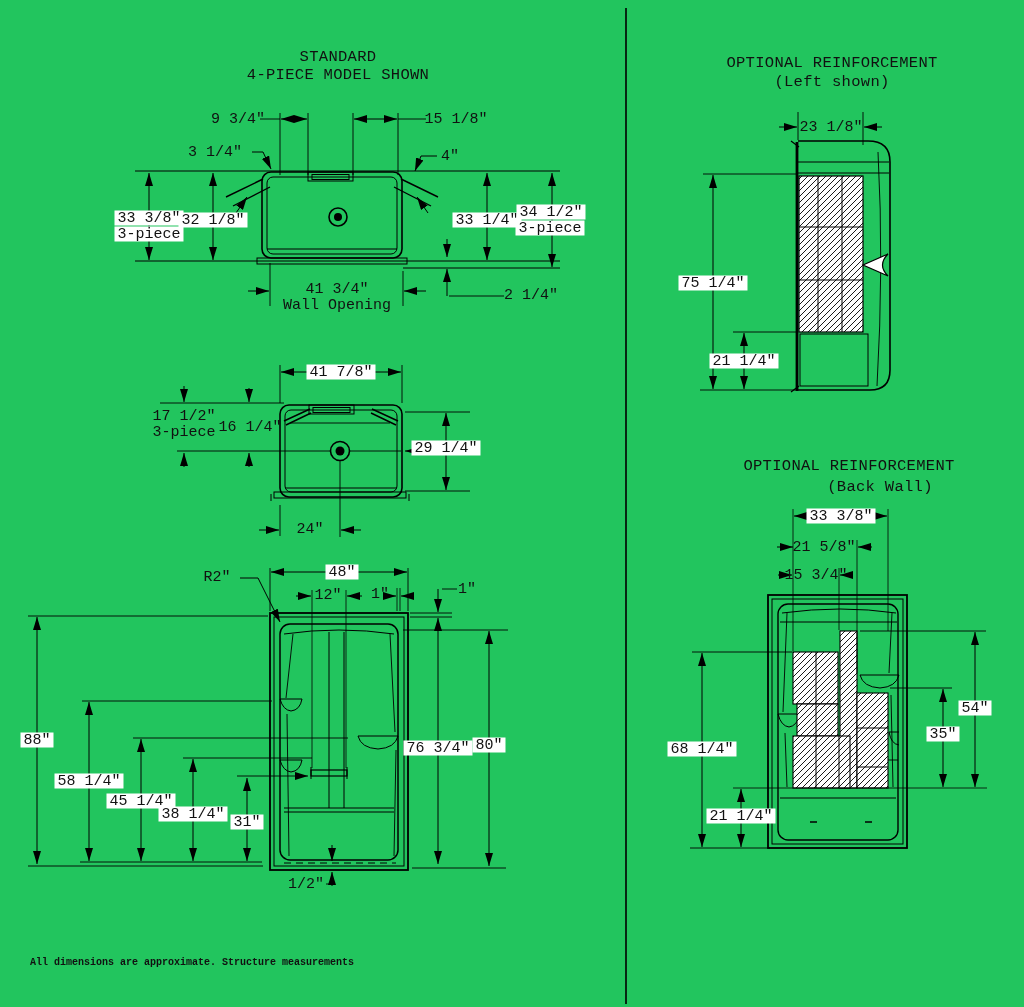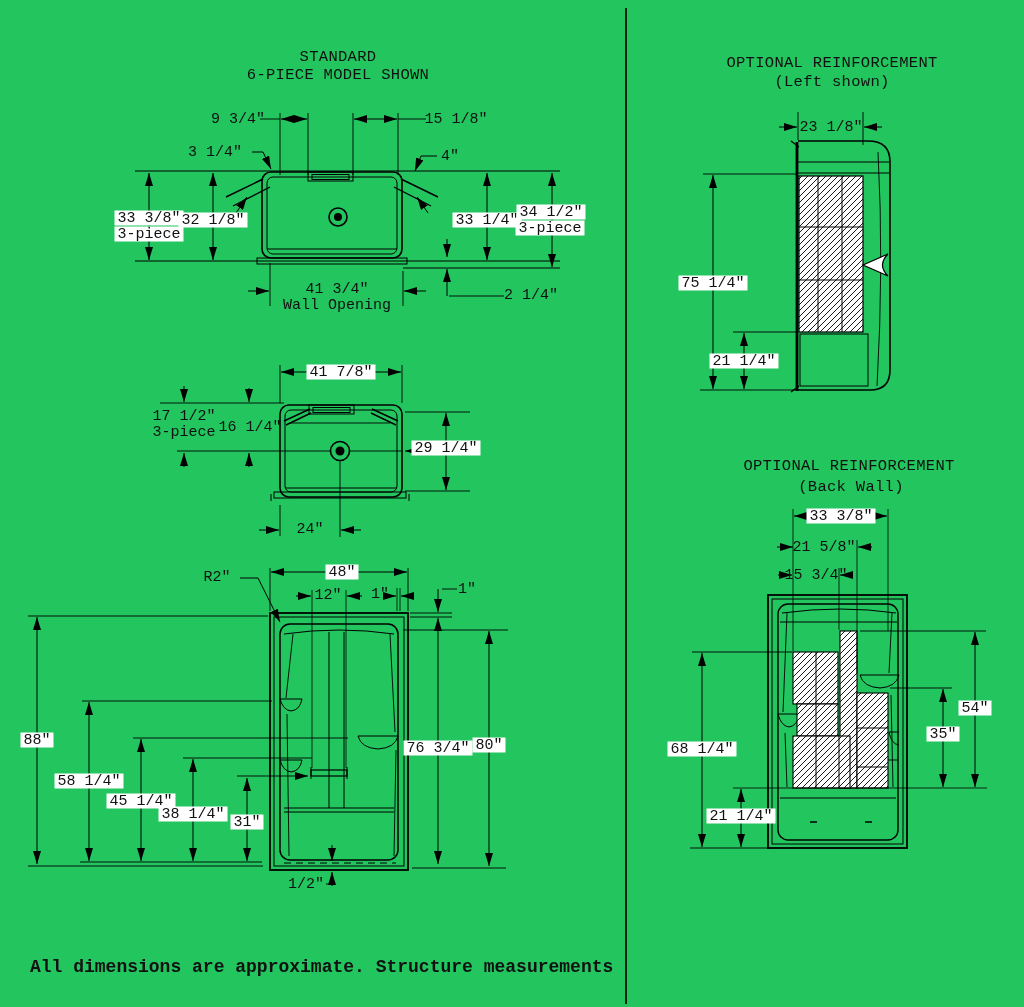--- a/index.html
+++ b/index.html
@@ -3,21 +3,21 @@
 <meta charset="utf-8">
 <style>
   html,body{margin:0;padding:0;background:#fff;}
   #page{position:relative;width:1024px;height:1007px;background:#22c55e;overflow:hidden;
         font-family:Liberation Mono, monospace;color:#111;}
   #art{position:absolute;left:0;top:0;}
   .lbl{position:absolute;transform:translate(-50%,-50%);font-size:15px;line-height:1;
        white-space:nowrap;color:#111;}
   .brk{background:#fff;padding:0 3px;}
   .title{font-size:15.5px;letter-spacing:.3px;}
-  .foot{position:absolute;font-size:18px;font-weight:bold;white-space:nowrap;color:#111;}
+  .foot{position:absolute;font-size:10px;font-weight:bold;white-space:nowrap;color:#111;}
 </style>
 </head>
 <body>
 
 <div id="page">
 
 <svg id="art" width="1024" height="1007" viewBox="0 0 1024 1007" stroke="#000" fill="none" stroke-width="1">
   <defs>
     <marker id="ah" markerUnits="userSpaceOnUse" markerWidth="13" markerHeight="8" viewBox="0 0 13 8" refX="13" refY="4" orient="auto-start-reverse">
       <path d="M0,0 L13,4 L0,8 z" fill="#000" stroke="none"></path>
@@ -198,21 +198,21 @@
     <path d="M733,788 H987" stroke-width="0.8"></path>
     <line x1="741" y1="789" x2="741" y2="847" marker-start="url(#ah)" marker-end="url(#ah)"></line>
     <path d="M860,631 H986" stroke-width="0.9"></path>
     <line x1="975" y1="632" x2="975" y2="787" marker-start="url(#ah)" marker-end="url(#ah)"></line>
     <path d="M890,688 H952" stroke-width="0.9"></path>
     <line x1="943" y1="689" x2="943" y2="787" marker-start="url(#ah)" marker-end="url(#ah)"></line>
   </g>
 </svg>
 
 <span class="lbl title" style="left:338px;top:58px">STANDARD</span>
-<span class="lbl title" style="left:338px;top:76px">6-PIECE MODEL SHOWN</span>
+<span class="lbl title" style="left:338px;top:76px">4-PIECE MODEL SHOWN</span>
 <span class="lbl" style="left:238px;top:119px">9 3/4"</span>
 <span class="lbl" style="left:456px;top:119px">15 1/8"</span>
 <span class="lbl" style="left:215px;top:152px">3 1/4"</span>
 <span class="lbl" style="left:450px;top:156px">4"</span>
 <span class="lbl brk" style="left:149px;top:218px">33 3/8"</span>
 <span class="lbl brk" style="left:149px;top:234px">3-piece</span>
 <span class="lbl brk" style="left:213px;top:220px">32 1/8"</span>
 <span class="lbl brk" style="left:487px;top:220px">33 1/4"</span>
 <span class="lbl brk" style="left:551px;top:212px">34 1/2"</span>
 <span class="lbl brk" style="left:550px;top:228px">3-piece</span>
@@ -241,21 +241,21 @@
 <span class="lbl brk" style="left:438px;top:748px">76 3/4"</span>
 <span class="lbl brk" style="left:489px;top:745px">80"</span>
 
 <span class="lbl title" style="left:832px;top:64px">OPTIONAL REINFORCEMENT</span>
 <span class="lbl title" style="left:832px;top:83px">(Left shown)</span>
 <span class="lbl" style="left:831px;top:127px">23 1/8"</span>
 <span class="lbl brk" style="left:713px;top:283px">75 1/4"</span>
 <span class="lbl brk" style="left:744px;top:361px">21 1/4"</span>
 
 <span class="lbl title" style="left:849px;top:467px">OPTIONAL REINFORCEMENT</span>
-<span class="lbl title" style="left:851px;top:488px">(Back Wall)</span>
+<span class="lbl title" style="left:880px;top:488px">(Back Wall)</span>
 <span class="lbl brk" style="left:841px;top:516px">33 3/8"</span>
 <span class="lbl" style="left:824px;top:547px">21 5/8"</span>
 <span class="lbl" style="left:816px;top:575px">15 3/4"</span>
 <span class="lbl brk" style="left:702px;top:749px">68 1/4"</span>
 <span class="lbl brk" style="left:741px;top:816px">21 1/4"</span>
 <span class="lbl brk" style="left:975px;top:708px">54"</span>
 <span class="lbl brk" style="left:943px;top:734px">35"</span>
 
 <span class="foot" style="left:30px;top:957px">All dimensions are approximate. Structure measurements</span>
 

